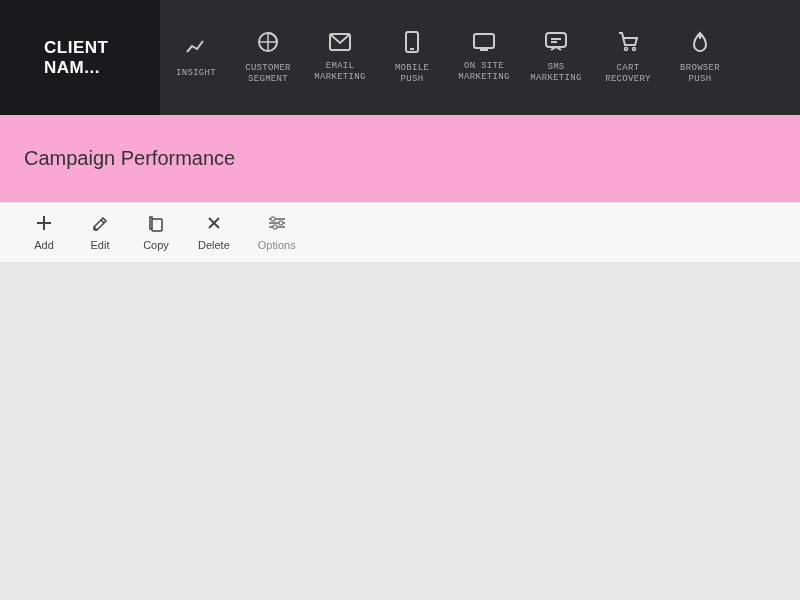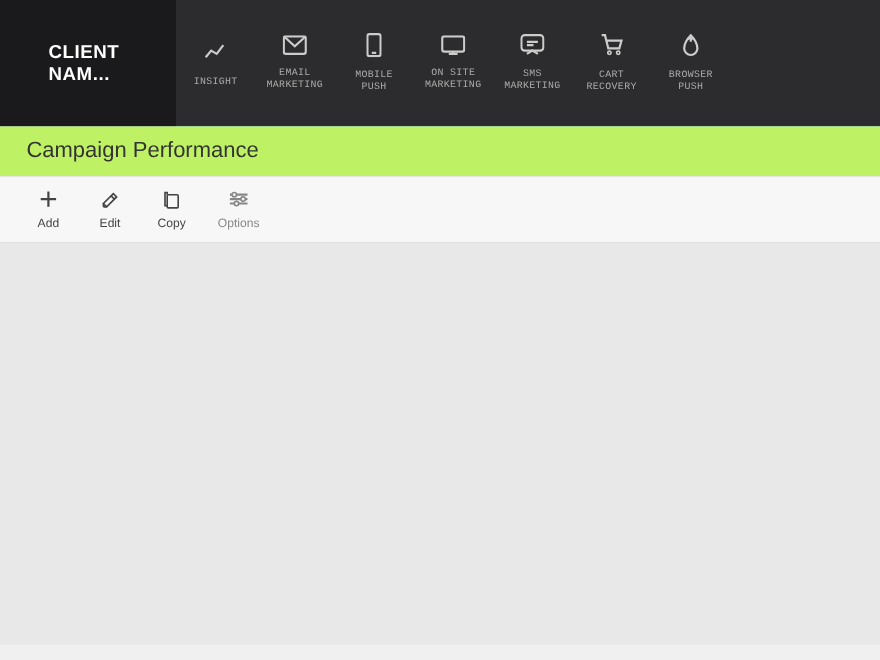--- a/index.html
+++ b/index.html
@@ -77,22 +77,22 @@
     
     .main-content {
       width: 800px;
       height: 485px;
       background: #f0f0f0;
       position: relative;
     }
 
     
     .page-title-bar {
-      background: #bef264;
-      padding: 11px 24px;
+      background: #f9a8d4;
+      padding: 32px 24px;
       border-bottom: 1px solid #e5e5e5;
     }
 
     .page-title {
       font-size: 20px;
       color: #333333;
       font-weight: 400;
     }
 
     
@@ -195,20 +195,31 @@
 
     <div class="nav-item">
       <span class="nav-icon">
         <svg width="22" height="22" viewBox="0 0 22 22" fill="none">
           <polyline points="2,16 7,10 12,13 18,5" stroke="#cccccc" stroke-width="2" fill="none"></polyline>
         </svg>
       </span>
       <span class="nav-label">INSIGHT</span>
     </div>
 
+    <div class="nav-item">
+      <span class="nav-icon">
+        <svg width="22" height="22" viewBox="0 0 22 22" fill="none">
+          <circle cx="11" cy="11" r="9" stroke="#cccccc" stroke-width="2"></circle>
+          <path d="M11 2 A9 9 0 0 1 20 11" stroke="#cccccc" stroke-width="2"></path>
+          <line x1="11" y1="2" x2="11" y2="20" stroke="#cccccc" stroke-width="1.5"></line>
+          <line x1="2" y1="11" x2="20" y2="11" stroke="#cccccc" stroke-width="1.5"></line>
+        </svg>
+      </span>
+      <span class="nav-label">CUSTOMER<br>SEGMENT</span>
+    </div>
 
     <div class="nav-item">
       <span class="nav-icon">
         <svg width="22" height="18" viewBox="0 0 22 18" fill="none">
           <rect x="1" y="1" width="20" height="16" rx="2" stroke="#cccccc" stroke-width="2"></rect>
           <polyline points="1,1 11,10 21,1" stroke="#cccccc" stroke-width="2" fill="none"></polyline>
         </svg>
       </span>
       <span class="nav-label">EMAIL<br>MARKETING</span>
     </div>
@@ -305,20 +316,29 @@
     <div class="toolbar-item">
       <span class="tool-icon">
         <svg width="18" height="18" viewBox="0 0 18 18" fill="none">
           <rect x="5" y="5" width="10" height="12" rx="1" stroke="#444" stroke-width="1.5"></rect>
           <path d="M5 5 V3 H3 V15 H5" stroke="#444" stroke-width="1.5" fill="none"></path>
         </svg>
       </span>
       <span class="tool-label">Copy</span>
     </div>
 
+    <div class="toolbar-item">
+      <span class="tool-icon">
+        <svg width="18" height="18" viewBox="0 0 18 18" fill="none">
+          <line x1="4" y1="4" x2="14" y2="14" stroke="#444" stroke-width="2"></line>
+          <line x1="14" y1="4" x2="4" y2="14" stroke="#444" stroke-width="2"></line>
+        </svg>
+      </span>
+      <span class="tool-label">Delete</span>
+    </div>
 
     <div class="toolbar-item">
       <span class="tool-icon">
         <svg width="20" height="18" viewBox="0 0 20 18" fill="none">
           <line x1="2" y1="5" x2="18" y2="5" stroke="#888" stroke-width="2"></line>
           <line x1="2" y1="9" x2="18" y2="9" stroke="#888" stroke-width="2"></line>
           <line x1="2" y1="13" x2="18" y2="13" stroke="#888" stroke-width="2"></line>
           <circle cx="6" cy="5" r="2" fill="#f7f7f7" stroke="#888" stroke-width="1.5"></circle>
           <circle cx="14" cy="9" r="2" fill="#f7f7f7" stroke="#888" stroke-width="1.5"></circle>
           <circle cx="8" cy="13" r="2" fill="#f7f7f7" stroke="#888" stroke-width="1.5"></circle>

